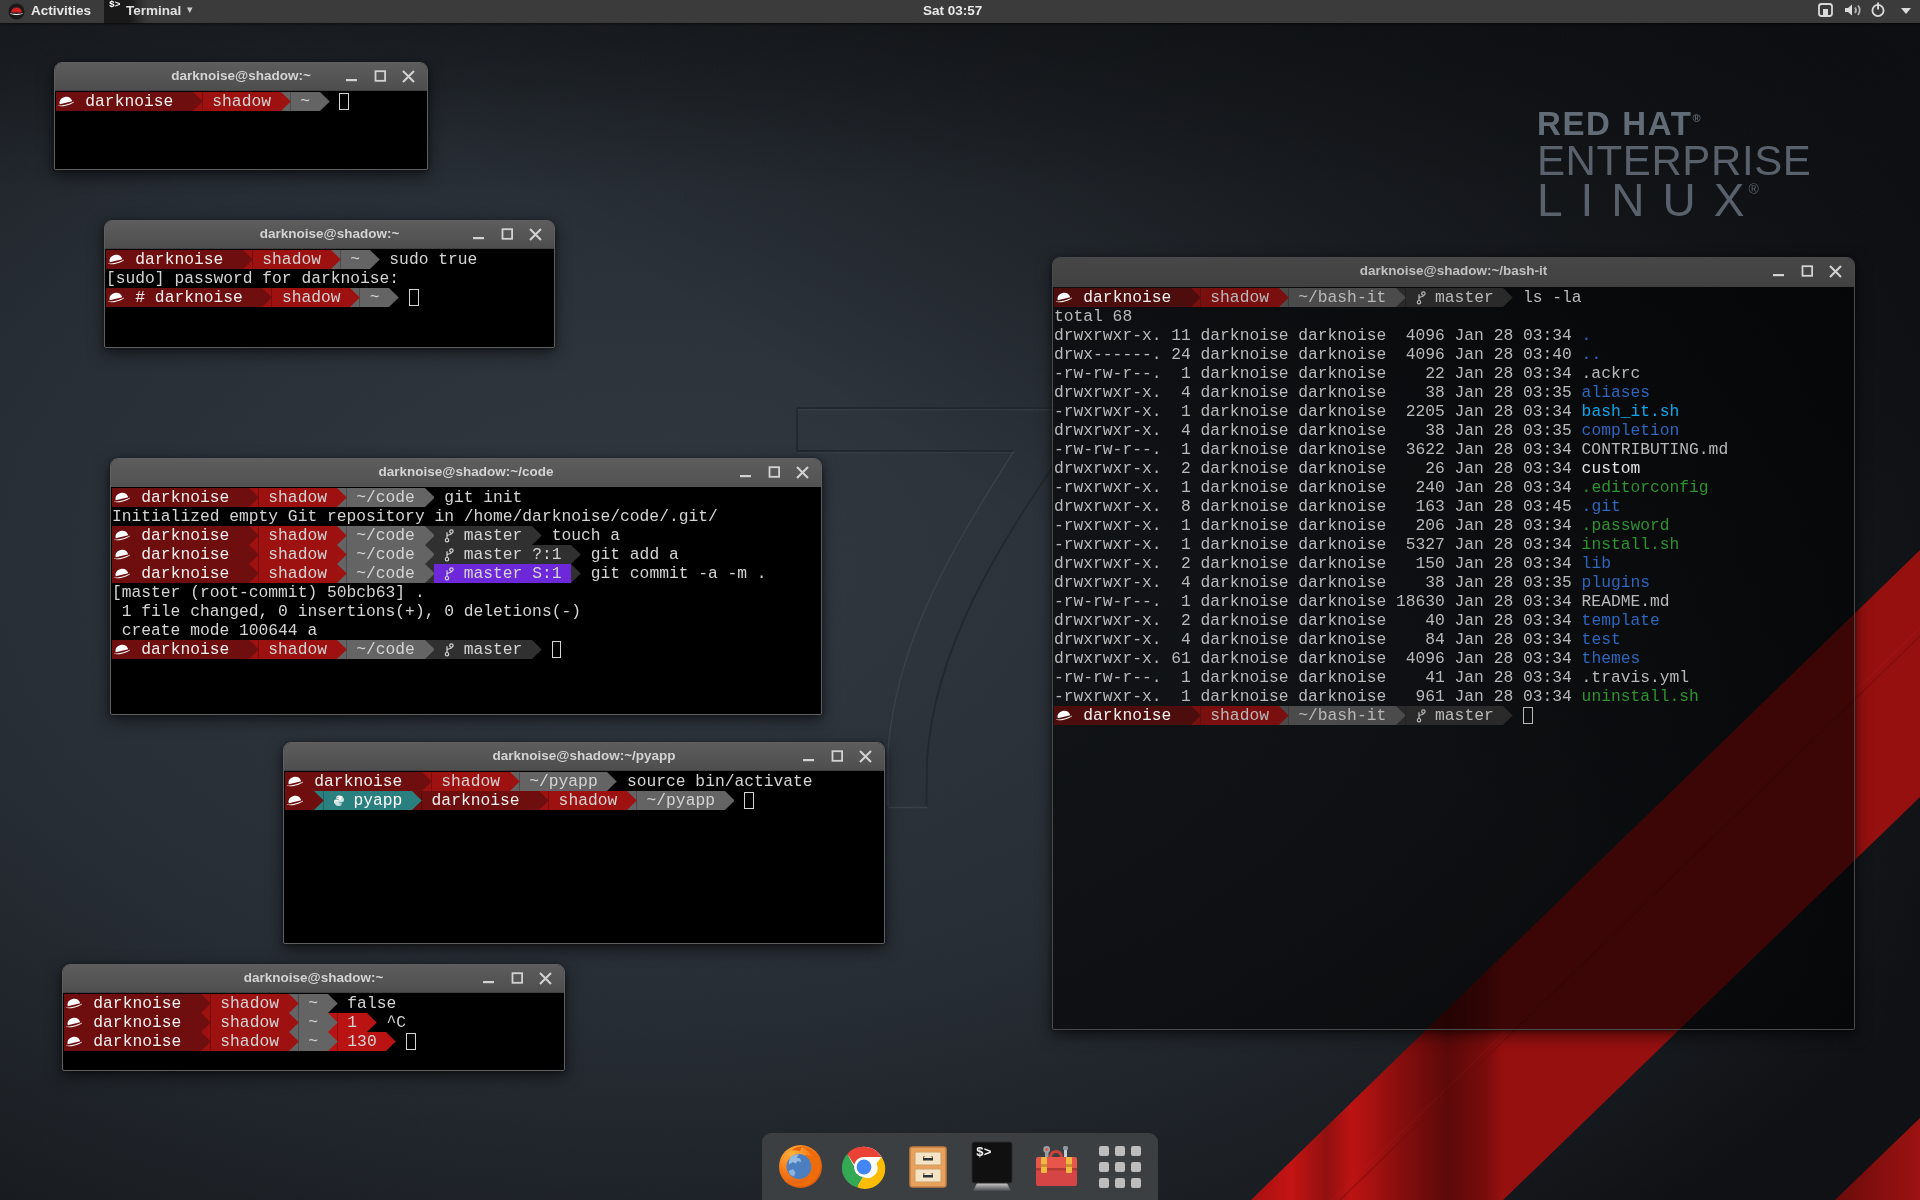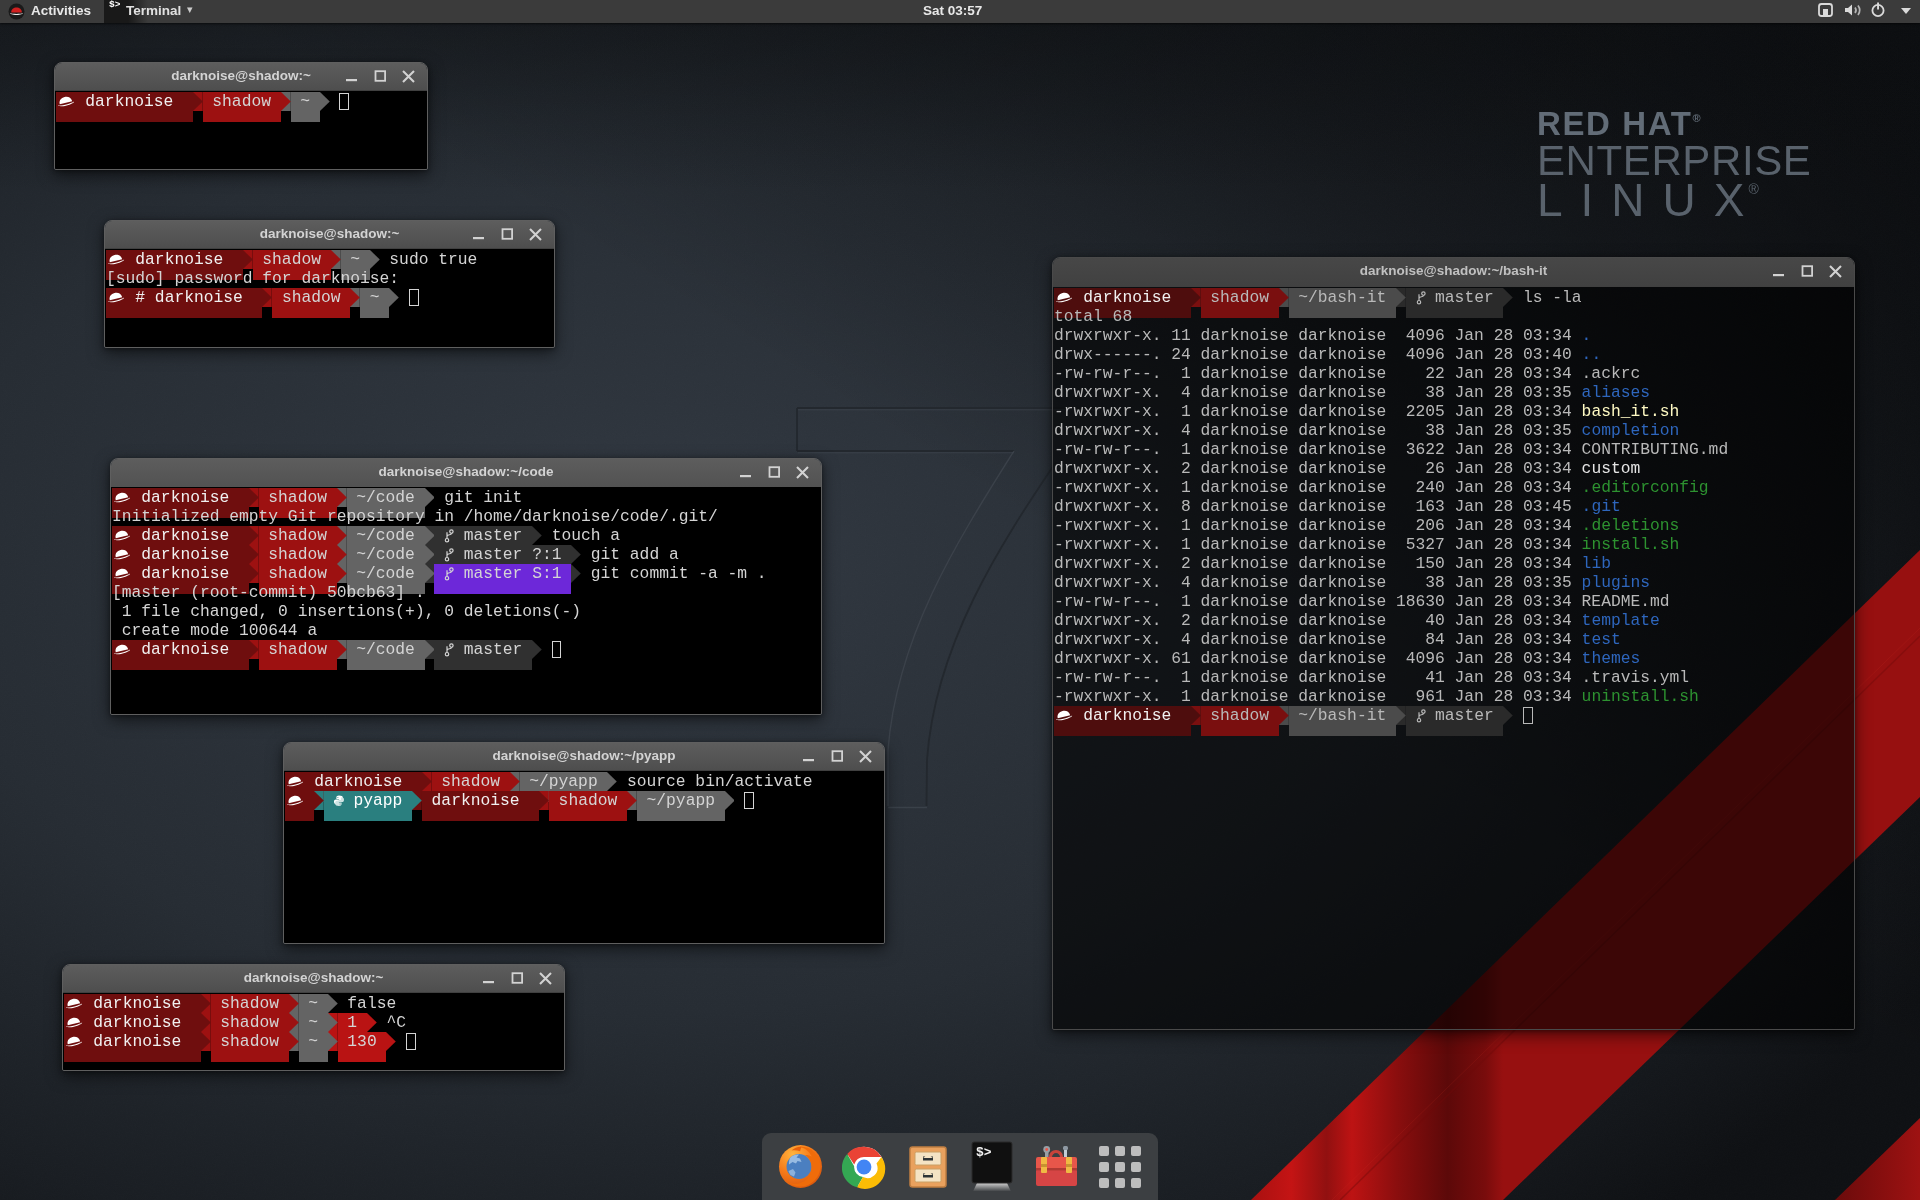--- a/index.html
+++ b/index.html
@@ -31,21 +31,21 @@
   font-weight:bold; color:#d3d3d3; }
 .win .btns { position:absolute; right:0px; top:6px; }
 .win .ct { background:#000; position:absolute; left:0; right:0; top:auto; bottom:0;
   top:28px; padding:1px 0 0 1px; font-family:"Liberation Mono",monospace;
   font-size:16.3px; line-height:19px; color:#d4d4d4; }
 .win.focus { border-color:#4a4a4a; }
 .win.focus .tb { background:linear-gradient(#474747,#414141); }
 .win.focus .tt { color:#c0c0c0; }
 .win.focus .ct { background:rgba(0,0,0,0.60); color:#b9b9b9; top:29px; }
 .row { height:19px; white-space:pre; }
-.sg { display:inline-block; height:30px; vertical-align:top; }
+.sg { display:inline-block; height:19px; vertical-align:top; }
 .u { color:#f0f0f0; }
 .ar { display:inline-block; width:9.78px; height:19px; vertical-align:top; }
 .ic2 { display:inline-block; width:19.56px; height:19px; vertical-align:top; }
 .ic1 { display:inline-block; width:9.78px; height:19px; vertical-align:top; }
 .cur { display:inline-block; width:9.78px; height:17px; border:1.5px solid #dcdcdc;
   vertical-align:top; margin-top:1px; }
 .dock { position:absolute; left:762px; top:1133px; width:396px; height:67px;
   background:#3c3f42; border-radius:9px 9px 0 0; z-index:40; display:flex;
   align-items:center; justify-content:space-around; padding:0 6px; }
 .dkic { width:54px; height:54px; display:flex; align-items:center; justify-content:center; }
@@ -484,27 +484,27 @@
               </g>
             </svg></span>&nbsp;master&nbsp;</span><span class="ar"><svg style="width:100%;height:100%;display:block" viewBox="0 0 10 19" preserveAspectRatio="none">
             <rect width="10" height="19" fill="transparent"></rect>
             <path d="M-0.2 -0.2 L10 9.5 L-0.2 19.2 Z" fill="#2a2a2a"></path>
           </svg></span><span>&nbsp;ls&nbsp;-la</span></div>
       <div class="row">total&nbsp;68</div>
       <div class="row">drwxrwxr-x.&nbsp;11&nbsp;darknoise&nbsp;darknoise&nbsp;&nbsp;4096&nbsp;Jan&nbsp;28&nbsp;03:34&nbsp;<span style="color:#2e66bd">.</span></div>
       <div class="row">drwx------.&nbsp;24&nbsp;darknoise&nbsp;darknoise&nbsp;&nbsp;4096&nbsp;Jan&nbsp;28&nbsp;03:40&nbsp;<span style="color:#2e66bd">..</span></div>
       <div class="row">-rw-rw-r--.&nbsp;&nbsp;1&nbsp;darknoise&nbsp;darknoise&nbsp;&nbsp;&nbsp;&nbsp;22&nbsp;Jan&nbsp;28&nbsp;03:34&nbsp;.ackrc</div>
       <div class="row">drwxrwxr-x.&nbsp;&nbsp;4&nbsp;darknoise&nbsp;darknoise&nbsp;&nbsp;&nbsp;&nbsp;38&nbsp;Jan&nbsp;28&nbsp;03:35&nbsp;<span style="color:#2e66bd">aliases</span></div>
-      <div class="row">-rwxrwxr-x.&nbsp;&nbsp;1&nbsp;darknoise&nbsp;darknoise&nbsp;&nbsp;2205&nbsp;Jan&nbsp;28&nbsp;03:34&nbsp;<span style="color:#fef9c3">bash_it.sh</span></div>
+      <div class="row">-rwxrwxr-x.&nbsp;&nbsp;1&nbsp;darknoise&nbsp;darknoise&nbsp;&nbsp;2205&nbsp;Jan&nbsp;28&nbsp;03:34&nbsp;<span style="color:#0ea5e9">bash_it.sh</span></div>
       <div class="row">drwxrwxr-x.&nbsp;&nbsp;4&nbsp;darknoise&nbsp;darknoise&nbsp;&nbsp;&nbsp;&nbsp;38&nbsp;Jan&nbsp;28&nbsp;03:35&nbsp;<span style="color:#2e66bd">completion</span></div>
       <div class="row">-rw-rw-r--.&nbsp;&nbsp;1&nbsp;darknoise&nbsp;darknoise&nbsp;&nbsp;3622&nbsp;Jan&nbsp;28&nbsp;03:34&nbsp;CONTRIBUTING.md</div>
       <div class="row">drwxrwxr-x.&nbsp;&nbsp;2&nbsp;darknoise&nbsp;darknoise&nbsp;&nbsp;&nbsp;&nbsp;26&nbsp;Jan&nbsp;28&nbsp;03:34&nbsp;<span style="color:#e5e5e5">custom</span></div>
       <div class="row">-rwxrwxr-x.&nbsp;&nbsp;1&nbsp;darknoise&nbsp;darknoise&nbsp;&nbsp;&nbsp;240&nbsp;Jan&nbsp;28&nbsp;03:34&nbsp;<span style="color:#2d9230">.editorconfig</span></div>
       <div class="row">drwxrwxr-x.&nbsp;&nbsp;8&nbsp;darknoise&nbsp;darknoise&nbsp;&nbsp;&nbsp;163&nbsp;Jan&nbsp;28&nbsp;03:45&nbsp;<span style="color:#2e66bd">.git</span></div>
-      <div class="row">-rwxrwxr-x.&nbsp;&nbsp;1&nbsp;darknoise&nbsp;darknoise&nbsp;&nbsp;&nbsp;206&nbsp;Jan&nbsp;28&nbsp;03:34&nbsp;<span style="color:#2d9230">.deletions</span></div>
+      <div class="row">-rwxrwxr-x.&nbsp;&nbsp;1&nbsp;darknoise&nbsp;darknoise&nbsp;&nbsp;&nbsp;206&nbsp;Jan&nbsp;28&nbsp;03:34&nbsp;<span style="color:#2d9230">.password</span></div>
       <div class="row">-rwxrwxr-x.&nbsp;&nbsp;1&nbsp;darknoise&nbsp;darknoise&nbsp;&nbsp;5327&nbsp;Jan&nbsp;28&nbsp;03:34&nbsp;<span style="color:#2d9230">install.sh</span></div>
       <div class="row">drwxrwxr-x.&nbsp;&nbsp;2&nbsp;darknoise&nbsp;darknoise&nbsp;&nbsp;&nbsp;150&nbsp;Jan&nbsp;28&nbsp;03:34&nbsp;<span style="color:#2e66bd">lib</span></div>
       <div class="row">drwxrwxr-x.&nbsp;&nbsp;4&nbsp;darknoise&nbsp;darknoise&nbsp;&nbsp;&nbsp;&nbsp;38&nbsp;Jan&nbsp;28&nbsp;03:35&nbsp;<span style="color:#2e66bd">plugins</span></div>
       <div class="row">-rw-rw-r--.&nbsp;&nbsp;1&nbsp;darknoise&nbsp;darknoise&nbsp;18630&nbsp;Jan&nbsp;28&nbsp;03:34&nbsp;README.md</div>
       <div class="row">drwxrwxr-x.&nbsp;&nbsp;2&nbsp;darknoise&nbsp;darknoise&nbsp;&nbsp;&nbsp;&nbsp;40&nbsp;Jan&nbsp;28&nbsp;03:34&nbsp;<span style="color:#2e66bd">template</span></div>
       <div class="row">drwxrwxr-x.&nbsp;&nbsp;4&nbsp;darknoise&nbsp;darknoise&nbsp;&nbsp;&nbsp;&nbsp;84&nbsp;Jan&nbsp;28&nbsp;03:34&nbsp;<span style="color:#2e66bd">test</span></div>
       <div class="row">drwxrwxr-x.&nbsp;61&nbsp;darknoise&nbsp;darknoise&nbsp;&nbsp;4096&nbsp;Jan&nbsp;28&nbsp;03:34&nbsp;<span style="color:#2e66bd">themes</span></div>
       <div class="row">-rw-rw-r--.&nbsp;&nbsp;1&nbsp;darknoise&nbsp;darknoise&nbsp;&nbsp;&nbsp;&nbsp;41&nbsp;Jan&nbsp;28&nbsp;03:34&nbsp;.travis.yml</div>
       <div class="row">-rwxrwxr-x.&nbsp;&nbsp;1&nbsp;darknoise&nbsp;darknoise&nbsp;&nbsp;&nbsp;961&nbsp;Jan&nbsp;28&nbsp;03:34&nbsp;<span style="color:#2d9230">uninstall.sh</span></div>
       <div class="row"><span class="sg " style="background:#4e0d0d"><span class="ic2"><svg width="20" height="19" viewBox="0 0 20 19">

